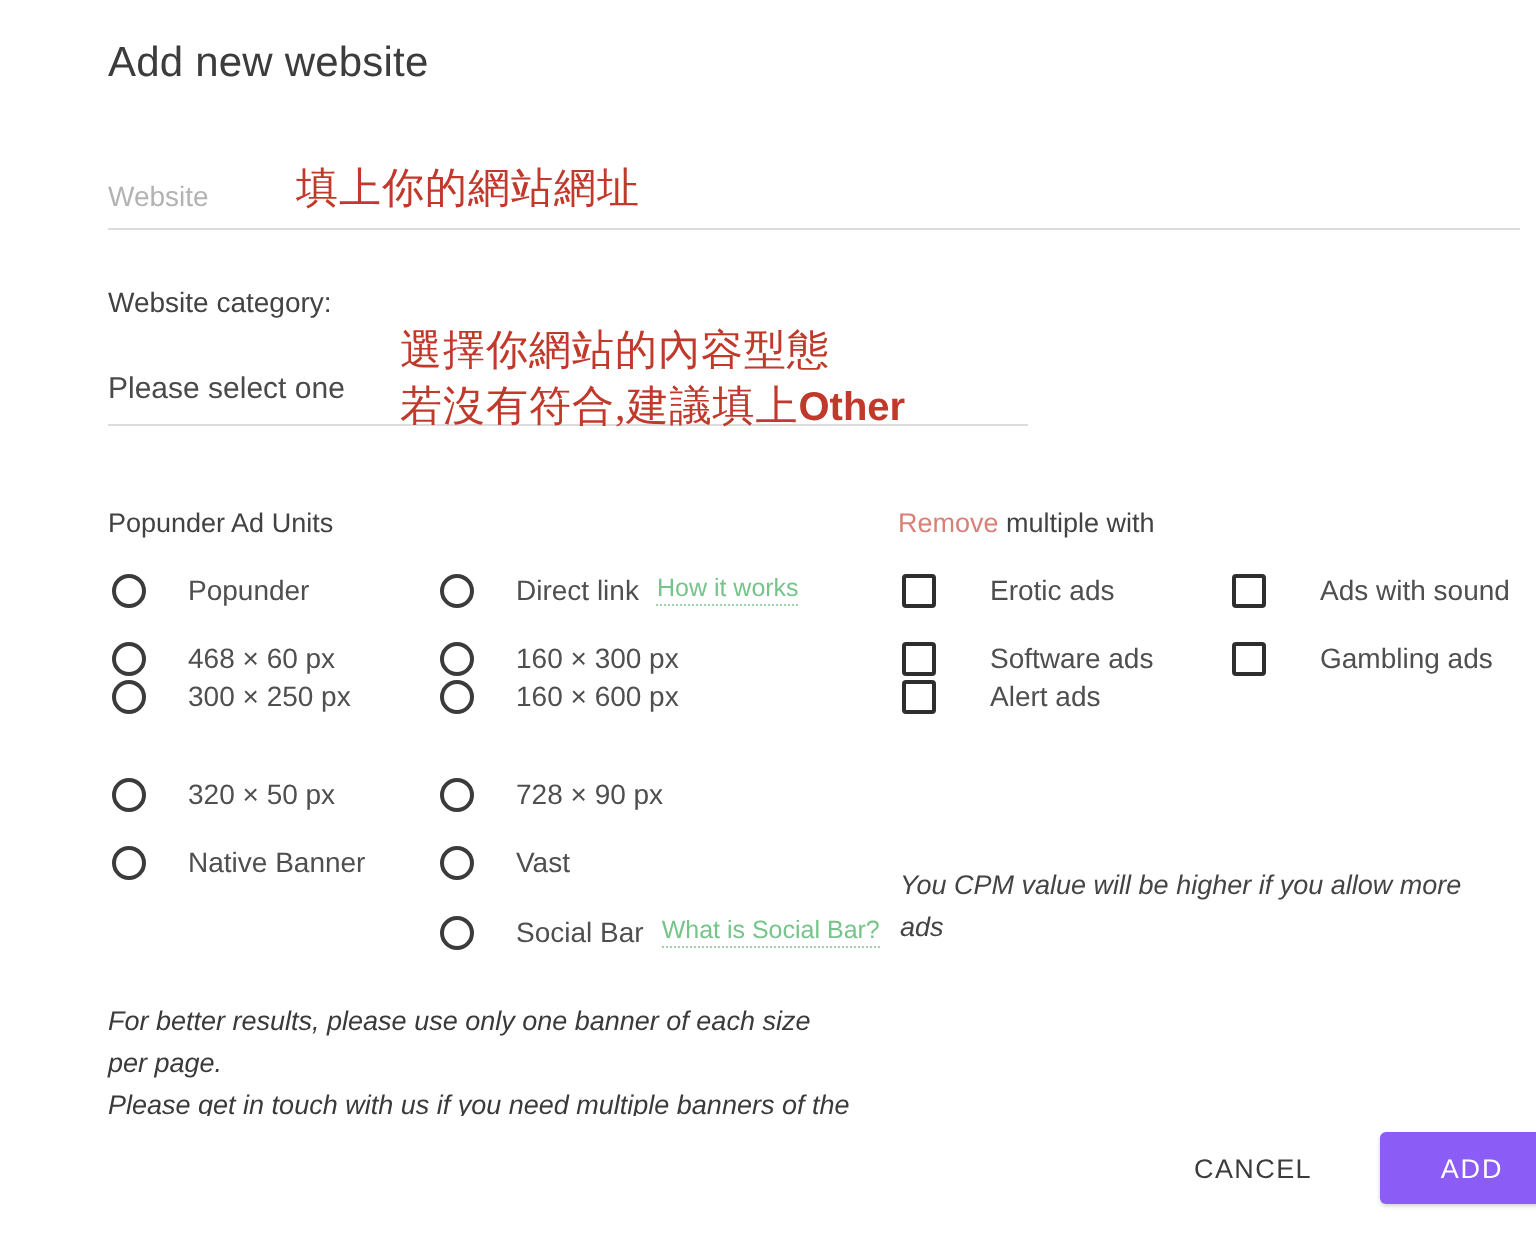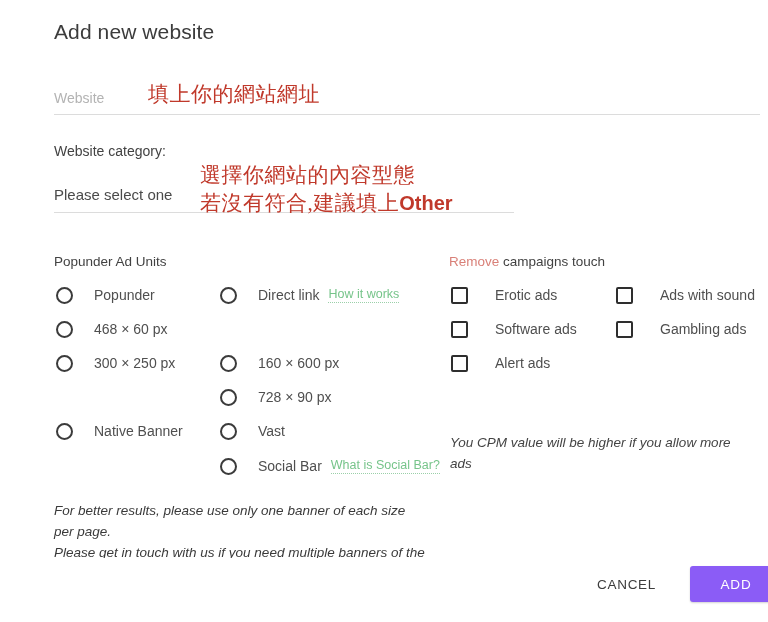--- a/index.html
+++ b/index.html
@@ -183,21 +183,21 @@
   }
 
   
   .col-a { left: 26px; }
   .col-b { left: 190px; }
   .col-c { left: 421px; }
   .col-d { left: 586px; }
 
   .r1 { top: 226px; align-items: center; }
   .r2 { top: 260px; }
-  .r3 { top: 294px; }
+  .r3 { top: 279px; }
   .r4 { top: 328px; }
   .r5 { top: 362px; }
   .r6 { top: 397px; }
 
   
   .note-cpm {
     position: absolute;
     left: 420px;
     top: 374px;
     width: 290px;
@@ -325,43 +325,51 @@
 
       <div class="cat-label">Website category:</div>
       <div class="field-category">
         <div class="select-value">Please select one</div>
         <div class="field-underline"></div>
       </div>
       <div class="annot annot-cat2"><span>若沒有符合,建議填上</span><span class="annot-other">Other</span></div>
       <div class="annot annot-cat1">選擇你網站的內容型態</div>
 
       <div class="section-head head-adunits">Popunder Ad Units</div>
-      <div class="section-head head-remove"><span class="word-remove">Remove</span><span> campaigns touch</span></div>
+      <div class="section-head head-remove"><span class="word-remove">Remove</span><span> multiple with</span></div>
 
       <div class="opt-row col-a r1">
         <span class="radio"></span>
         <span class="opt-label">Popunder</span>
       </div>
       <div class="opt-row col-a r2">
         <span class="radio"></span>
         <span class="opt-label">468 × 60 px</span>
       </div>
       <div class="opt-row col-a r3">
         <span class="radio"></span>
         <span class="opt-label">300 × 250 px</span>
+      </div>
+      <div class="opt-row col-a r4">
+        <span class="radio"></span>
+        <span class="opt-label">320 × 50 px</span>
       </div>
       <div class="opt-row col-a r5">
         <span class="radio"></span>
         <span class="opt-label">Native Banner</span>
       </div>
 
       <div class="opt-row col-b r1">
         <span class="radio"></span>
         <span class="opt-label">Direct link</span>
         <span class="help-link">How it works</span>
+      </div>
+      <div class="opt-row col-b r2">
+        <span class="radio"></span>
+        <span class="opt-label">160 × 300 px</span>
       </div>
       <div class="opt-row col-b r3">
         <span class="radio"></span>
         <span class="opt-label">160 × 600 px</span>
       </div>
       <div class="opt-row col-b r4">
         <span class="radio"></span>
         <span class="opt-label">728 × 90 px</span>
       </div>
       <div class="opt-row col-b r5">

